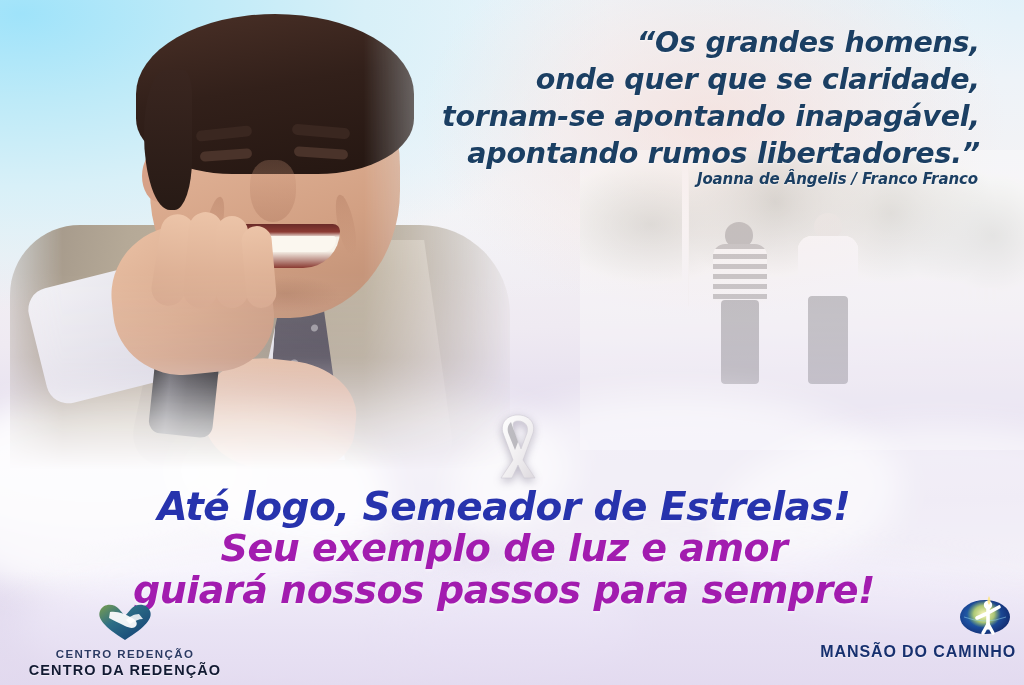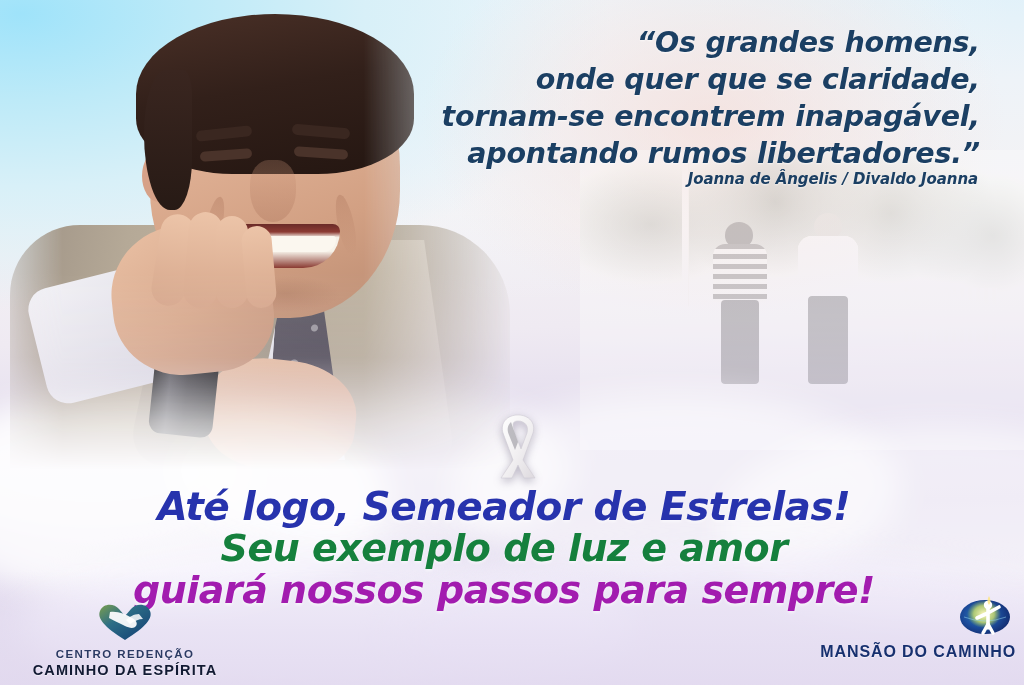--- a/index.html
+++ b/index.html
@@ -244,21 +244,21 @@
   
   .headline{
     position:absolute;left:0;right:16px;top:486px;
     text-align:center;
     font-family:"DejaVu Sans",sans-serif;
     font-weight:bold;font-style:italic;
     letter-spacing:-.5px;
     text-shadow:0 2px 3px rgba(255,255,255,.55);
   }
   .hl1{display:block;color:#2733ad;font-size:39px;line-height:1.07;}
-  .hl2{display:block;color:#15803d;font-size:38px;line-height:1.10;}
+  .hl2{display:block;color:#a21caf;font-size:38px;line-height:1.10;}
   .hl3{display:block;color:#a21caf;font-size:38px;line-height:1.10;}
 
   
   .logo-left{position:absolute;left:10px;bottom:6px;width:230px;text-align:center;}
   .logo-right{position:absolute;right:8px;bottom:24px;width:220px;text-align:right;}
   .logo-mark{display:block;margin:0 auto 2px;}
   .logo-l1{
     display:block;color:#2b3a63;font-size:11.5px;font-weight:bold;letter-spacing:1.4px;line-height:1.2;
     text-shadow:0 1px 1px rgba(255,255,255,.6);
   }
@@ -339,24 +339,24 @@
       <div class="finger f1"></div>
         <div class="finger f2"></div>
       <div class="finger f3"></div>
         <div class="finger f4"></div>
     </div>
   </div>
 
   <div class="quote">
     <span class="quote-line">“Os grandes homens,</span>
     <span class="quote-line">onde quer que se claridade,</span>
-    <span class="quote-line">tornam-se encontrem inapagável,</span>
+    <span class="quote-line">tornam-se apontando inapagável,</span>
     <span class="quote-line">apontando rumos libertadores.”</span>
   </div>
-  <div class="attribution">Joanna de Ângelis / Divaldo Joanna</div>
+  <div class="attribution">Joanna de Ângelis / Franco Franco</div>
 
   <div class="ribbon">
     <svg width="62" height="74" viewBox="0 0 62 74">
       <defs>
         <linearGradient id="rg" x1="0" y1="0" x2="1" y2="1">
           <stop offset="0%" stop-color="#ffffff"></stop>
           <stop offset="55%" stop-color="#f1eff1"></stop>
           <stop offset="100%" stop-color="#ddd9de"></stop>
         </linearGradient>
       </defs>
@@ -381,21 +381,21 @@
             <stop offset="38%" stop-color="#2d6e86"></stop>
             <stop offset="100%" stop-color="#103a72"></stop>
           </linearGradient>
         </defs>
         <path d="M31 40 C10 27 3 18 6 11 C9 3 20 3 25 9 L31 16 L37 9 C42 3 53 3 56 11 C59 18 52 27 31 40 Z" fill="url(#hg)"></path>
         <path d="M16 12 C24 11 31 14 38 18 C42 20 44 23 42 26 C40 29 35 28 31 26 C25 23 19 20 15 18 Z" fill="#ffffff" opacity=".93"></path>
         <path d="M45 14 C40 14 35 17 32 20 L36 24 C40 21 45 19 49 19 Z" fill="#ffffff" opacity=".85"></path>
       </svg>
     </span>
     <span class="logo-l1">CENTRO REDENÇÃO</span>
-    <span class="logo-l2">CAMINHO DA ESPÍRITA</span>
+    <span class="logo-l2">CENTRO DA REDENÇÃO</span>
   </div>
 
   <div class="logo-right">
     <span class="logo-mark">
       <svg width="58" height="42" viewBox="0 0 58 42">
         <defs>
           <radialGradient id="gg" cx="42%" cy="45%" r="62%">
             <stop offset="0%" stop-color="#2f86b5"></stop>
             <stop offset="55%" stop-color="#1d4f9e"></stop>
             <stop offset="100%" stop-color="#122a6e"></stop>

